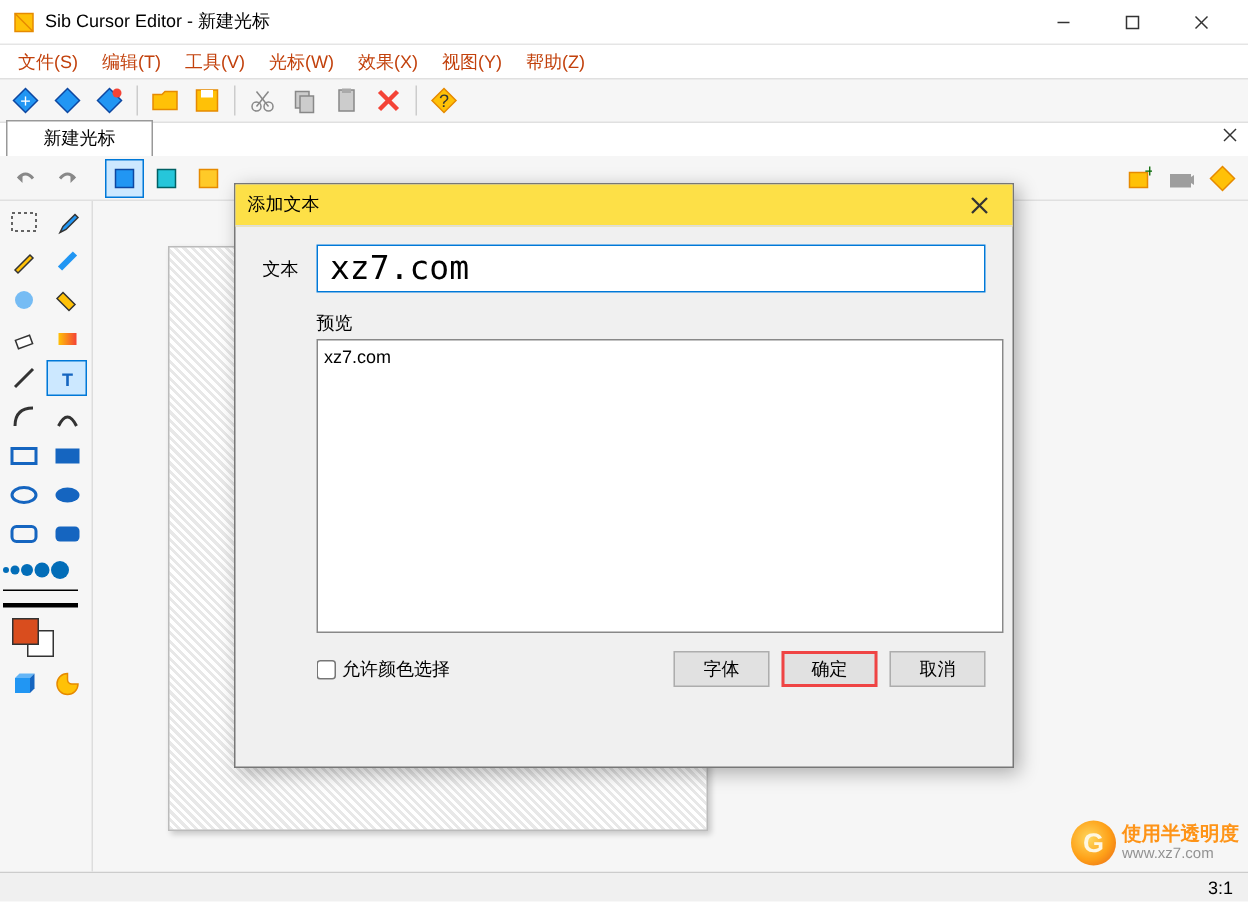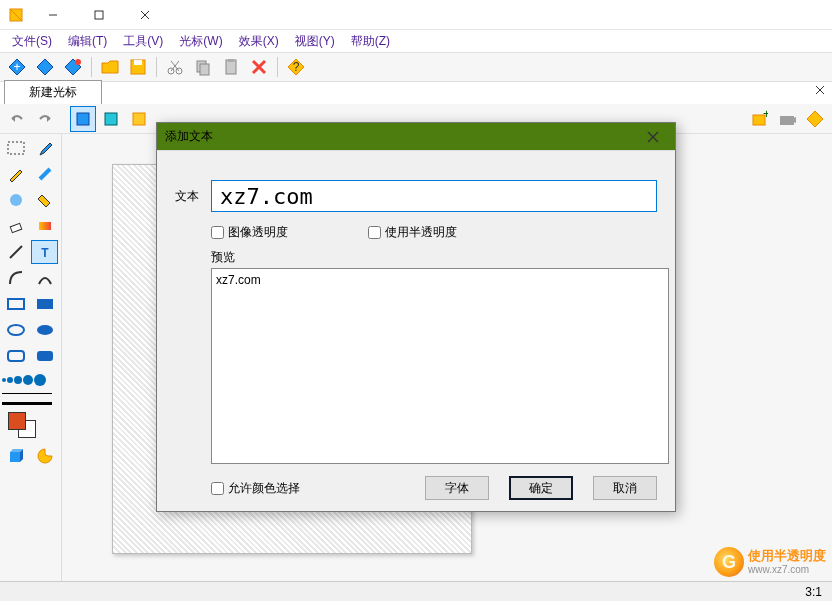--- a/index.html
+++ b/index.html
@@ -6,21 +6,21 @@
 body { width: 832px; height: 601px; background: #fff; overflow: hidden; position: relative; }
 
 
 .titlebar { height: 30px; background: #fff; display: flex; align-items: center; padding: 0 8px; border-bottom: 1px solid #e5e5e5; }
 .titlebar .app-icon { width: 16px; height: 16px; margin-right: 6px; }
 .titlebar .title { flex: 1; color: #000; font-size: 12px; }
 .titlebar .win-btn { width: 46px; height: 30px; display: flex; align-items: center; justify-content: center; color: #555; cursor: pointer; }
 
 
 .menubar { height: 22px; background: #fff; display: flex; align-items: center; padding: 0 4px; }
-.menubar .menu-item { padding: 2px 8px; color: #4c1d95; cursor: pointer; }
+.menubar .menu-item { padding: 2px 8px; color: #c2410c; cursor: pointer; }
 
 
 .toolbar { height: 30px; background: #f6f6f6; display: flex; align-items: center; padding: 2px 4px; gap: 2px; border-top: 1px solid #e0e0e0; border-bottom: 1px solid #e0e0e0; }
 .toolbar .tb-btn { width: 26px; height: 26px; display: flex; align-items: center; justify-content: center; cursor: pointer; }
 .toolbar .sep { width: 1px; height: 20px; background: #ccc; margin: 0 3px; }
 
 
 .tabbar { height: 22px; background: #fff; display: flex; align-items: flex-end; padding: 0 4px; position: relative; }
 .tabbar .tab { padding: 3px 24px; border: 1px solid #999; border-bottom: none; background: #fff; cursor: pointer; font-size: 12px; }
 .tabbar .tab-close { position: absolute; right: 6px; top: 2px; cursor: pointer; }
@@ -53,54 +53,55 @@
 .right-panel .sel-box { position: absolute; left: 12px; top: 40px; width: 42px; height: 32px; background:#d94d1e; }
 .right-panel .fmt-badge { position: absolute; right: 0; top: 28px; width: 50px; height: 50px; background: #2196f3; color:#fff; font-size:10px; display:flex; flex-direction:column; align-items:center; justify-content:center; }
 .right-panel .color-strip { position:absolute; right: 68px; top: 20px; width: 12px; bottom: 20px; background: linear-gradient(180deg,#ff0000,#ffff00,#00ff00,#00ffff,#0000ff,#ff00ff,#ff0000); border:1px solid #999; }
 .right-panel .prev { position:absolute; left: 12px; bottom: 40px; width: 40px; height: 30px; background:#d94d1e; }
 
 
 .statusbar { height: 20px; background: #f0f0f0; border-top: 1px solid #ccc; display: flex; align-items: center; justify-content: flex-end; padding: 0 10px; font-size: 11px; }
 
 
 .dialog { position: absolute; left: 156px; top: 122px; width: 520px; height: 390px; background: #f0f0f0; border: 1px solid #777; box-shadow: 3px 3px 12px rgba(0,0,0,0.3); z-index: 100; }
-.dialog .dlg-titlebar { height: 28px; background: #4d7c0f; display: flex; align-items: center; padding: 0 8px; border-bottom: 1px solid #ddd; }
+.dialog .dlg-titlebar { height: 28px; background: #fde047; display: flex; align-items: center; padding: 0 8px; border-bottom: 1px solid #ddd; }
 .dialog .dlg-title { flex: 1; font-size: 12px; }
 .dialog .dlg-close { width: 28px; height: 22px; display:flex; align-items:center; justify-content:center; cursor:pointer; }
 .dialog .dlg-body { padding: 12px 18px; }
-.dialog .field-row { display: flex; align-items: center; margin-bottom: 12px; margin-top: 17px; }
+.dialog .field-row { display: flex; align-items: center; margin-bottom: 12px; }
 .dialog .field-label { width: 36px; }
 .dialog .text-input { flex: 1; height: 32px; border: 1px solid #0078d7; padding: 2px 8px; font-family: "SimSun", monospace; font-size: 22px; background:#fff; }
 .dialog .check-row { display: flex; gap: 80px; margin-bottom: 8px; padding-left: 36px; }
 .dialog .checkbox { display: flex; align-items: center; gap: 4px; }
 .dialog .checkbox input { width: 13px; height: 13px; }
 .dialog .preview-label { margin-top: 6px; margin-bottom: 2px; padding-left: 36px; }
 .dialog .preview-box { margin-left: 36px; width: 458px; height: 196px; background: #fff; border: 1px solid #888; padding: 4px; font-family: "SimSun", monospace; font-size: 11px; }
-.dialog .bottom-row { display:flex; align-items:center; margin-top: 12px; padding-left: 36px; gap: 20px;}
+.dialog .bottom-row { display:flex; align-items:center; margin-top: 12px; padding-left: 36px; gap: 8px;}
 .dialog .bottom-row .flex { flex: 1; }
 .dialog .btn { width: 64px; height: 24px; border: 1px solid #adadad; background: #e1e1e1; cursor: pointer; display:flex; align-items:center; justify-content:center; font-size:12px; }
-.dialog .btn.primary { border: 2px solid #0f172a; }
+.dialog .btn.primary { border: 2px solid #ef4444; }
 
 
 .watermark { position: absolute; right: 6px; bottom: 24px; display: flex; align-items: center; gap: 4px; opacity: 0.9; }
 .watermark .wm-icon { width: 30px; height: 30px; border-radius: 50%; background: radial-gradient(circle at 40% 40%, #ffd54f, #ff9800 55%, #e65100); display:flex; align-items:center; justify-content:center; color:#fff8e1; font-size: 18px; font-weight:bold; }
 .watermark .wm-text { display:flex; flex-direction:column; line-height:1.1;}
 .watermark .wm-text .l1 { color:#ff8a00; font-weight:bold; font-size:13px; }
 .watermark .wm-text .l2 { color:#888; font-size:10px; }
 </style>
 </head>
 <body>
 
 <div class="titlebar">
   <span class="app-icon">
     <svg viewBox="0 0 16 16">
         <rect x="2" y="2" width="12" height="12" fill="#ffc107" stroke="#e68a00"></rect>
         <path d="M2 2 L14 14" stroke="#e68a00"></path>
       </svg>
   </span>
+  <span class="title">Sib Cursor Editor - 新建光标</span>
   <div class="win-btn">
       <svg width="10" height="10">
         <line x1="1" y1="5" x2="9" y2="5" stroke="#333"></line>
       </svg>
     </div>
   <div class="win-btn">
       <svg width="10" height="10">
         <rect x="1" y="1" width="8" height="8" fill="none" stroke="#333"></rect>
       </svg>
     </div>
@@ -415,30 +416,20 @@
           <line x1="1" y1="1" x2="11" y2="11" stroke="#333" stroke-width="1.5"></line>
           <line x1="11" y1="1" x2="1" y2="11" stroke="#333" stroke-width="1.5"></line>
         </svg>
       </div>
   </div>
   <div class="dlg-body">
     <div class="field-row">
       <span class="field-label">文本</span>
       <input class="text-input" value="xz7.com" style="">
     </div>
-    <div class="check-row">
-      <label class="checkbox">
-        <input type="checkbox" style="">
-        <span>图像透明度</span>
-      </label>
-      <label class="checkbox">
-        <input type="checkbox" style="">
-        <span>使用半透明度</span>
-      </label>
-    </div>
     <div class="preview-label">预览</div>
     <div class="preview-box">
       <span>xz7.com</span>
     </div>
     <div class="bottom-row">
       <label class="checkbox">
         <input type="checkbox" style="">
         <span>允许颜色选择</span>
       </label>
       <div class="flex"></div>

